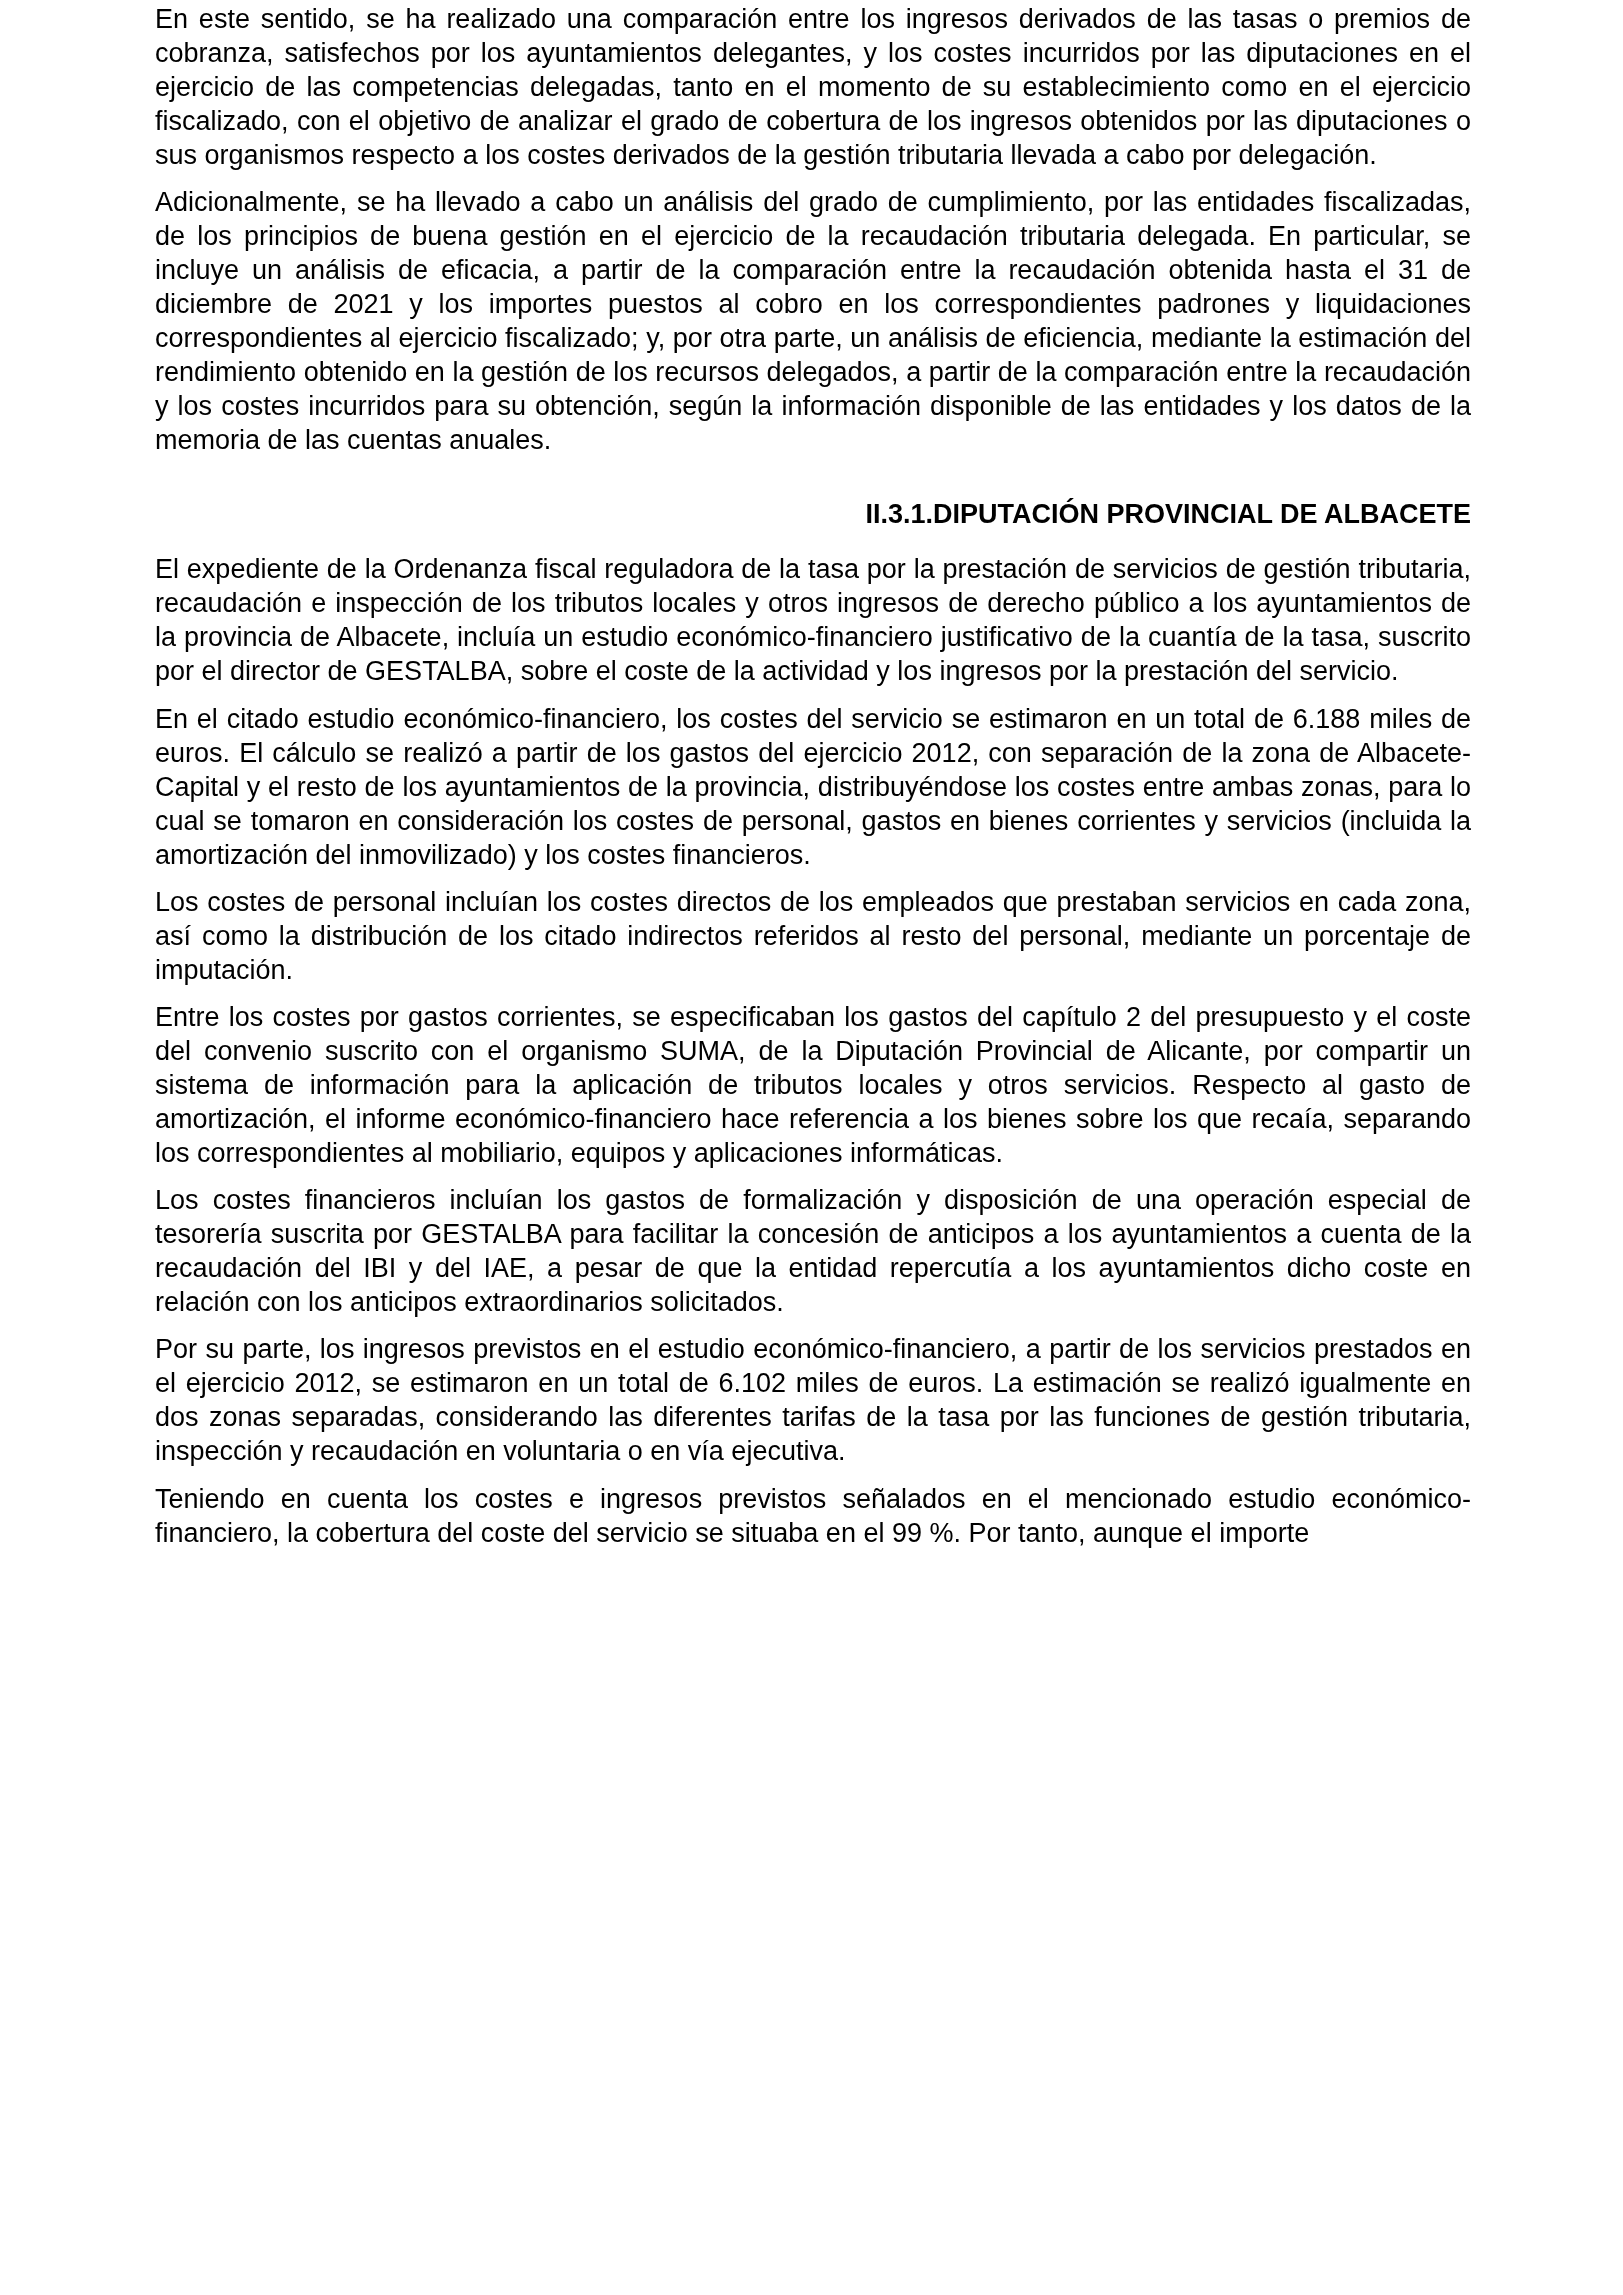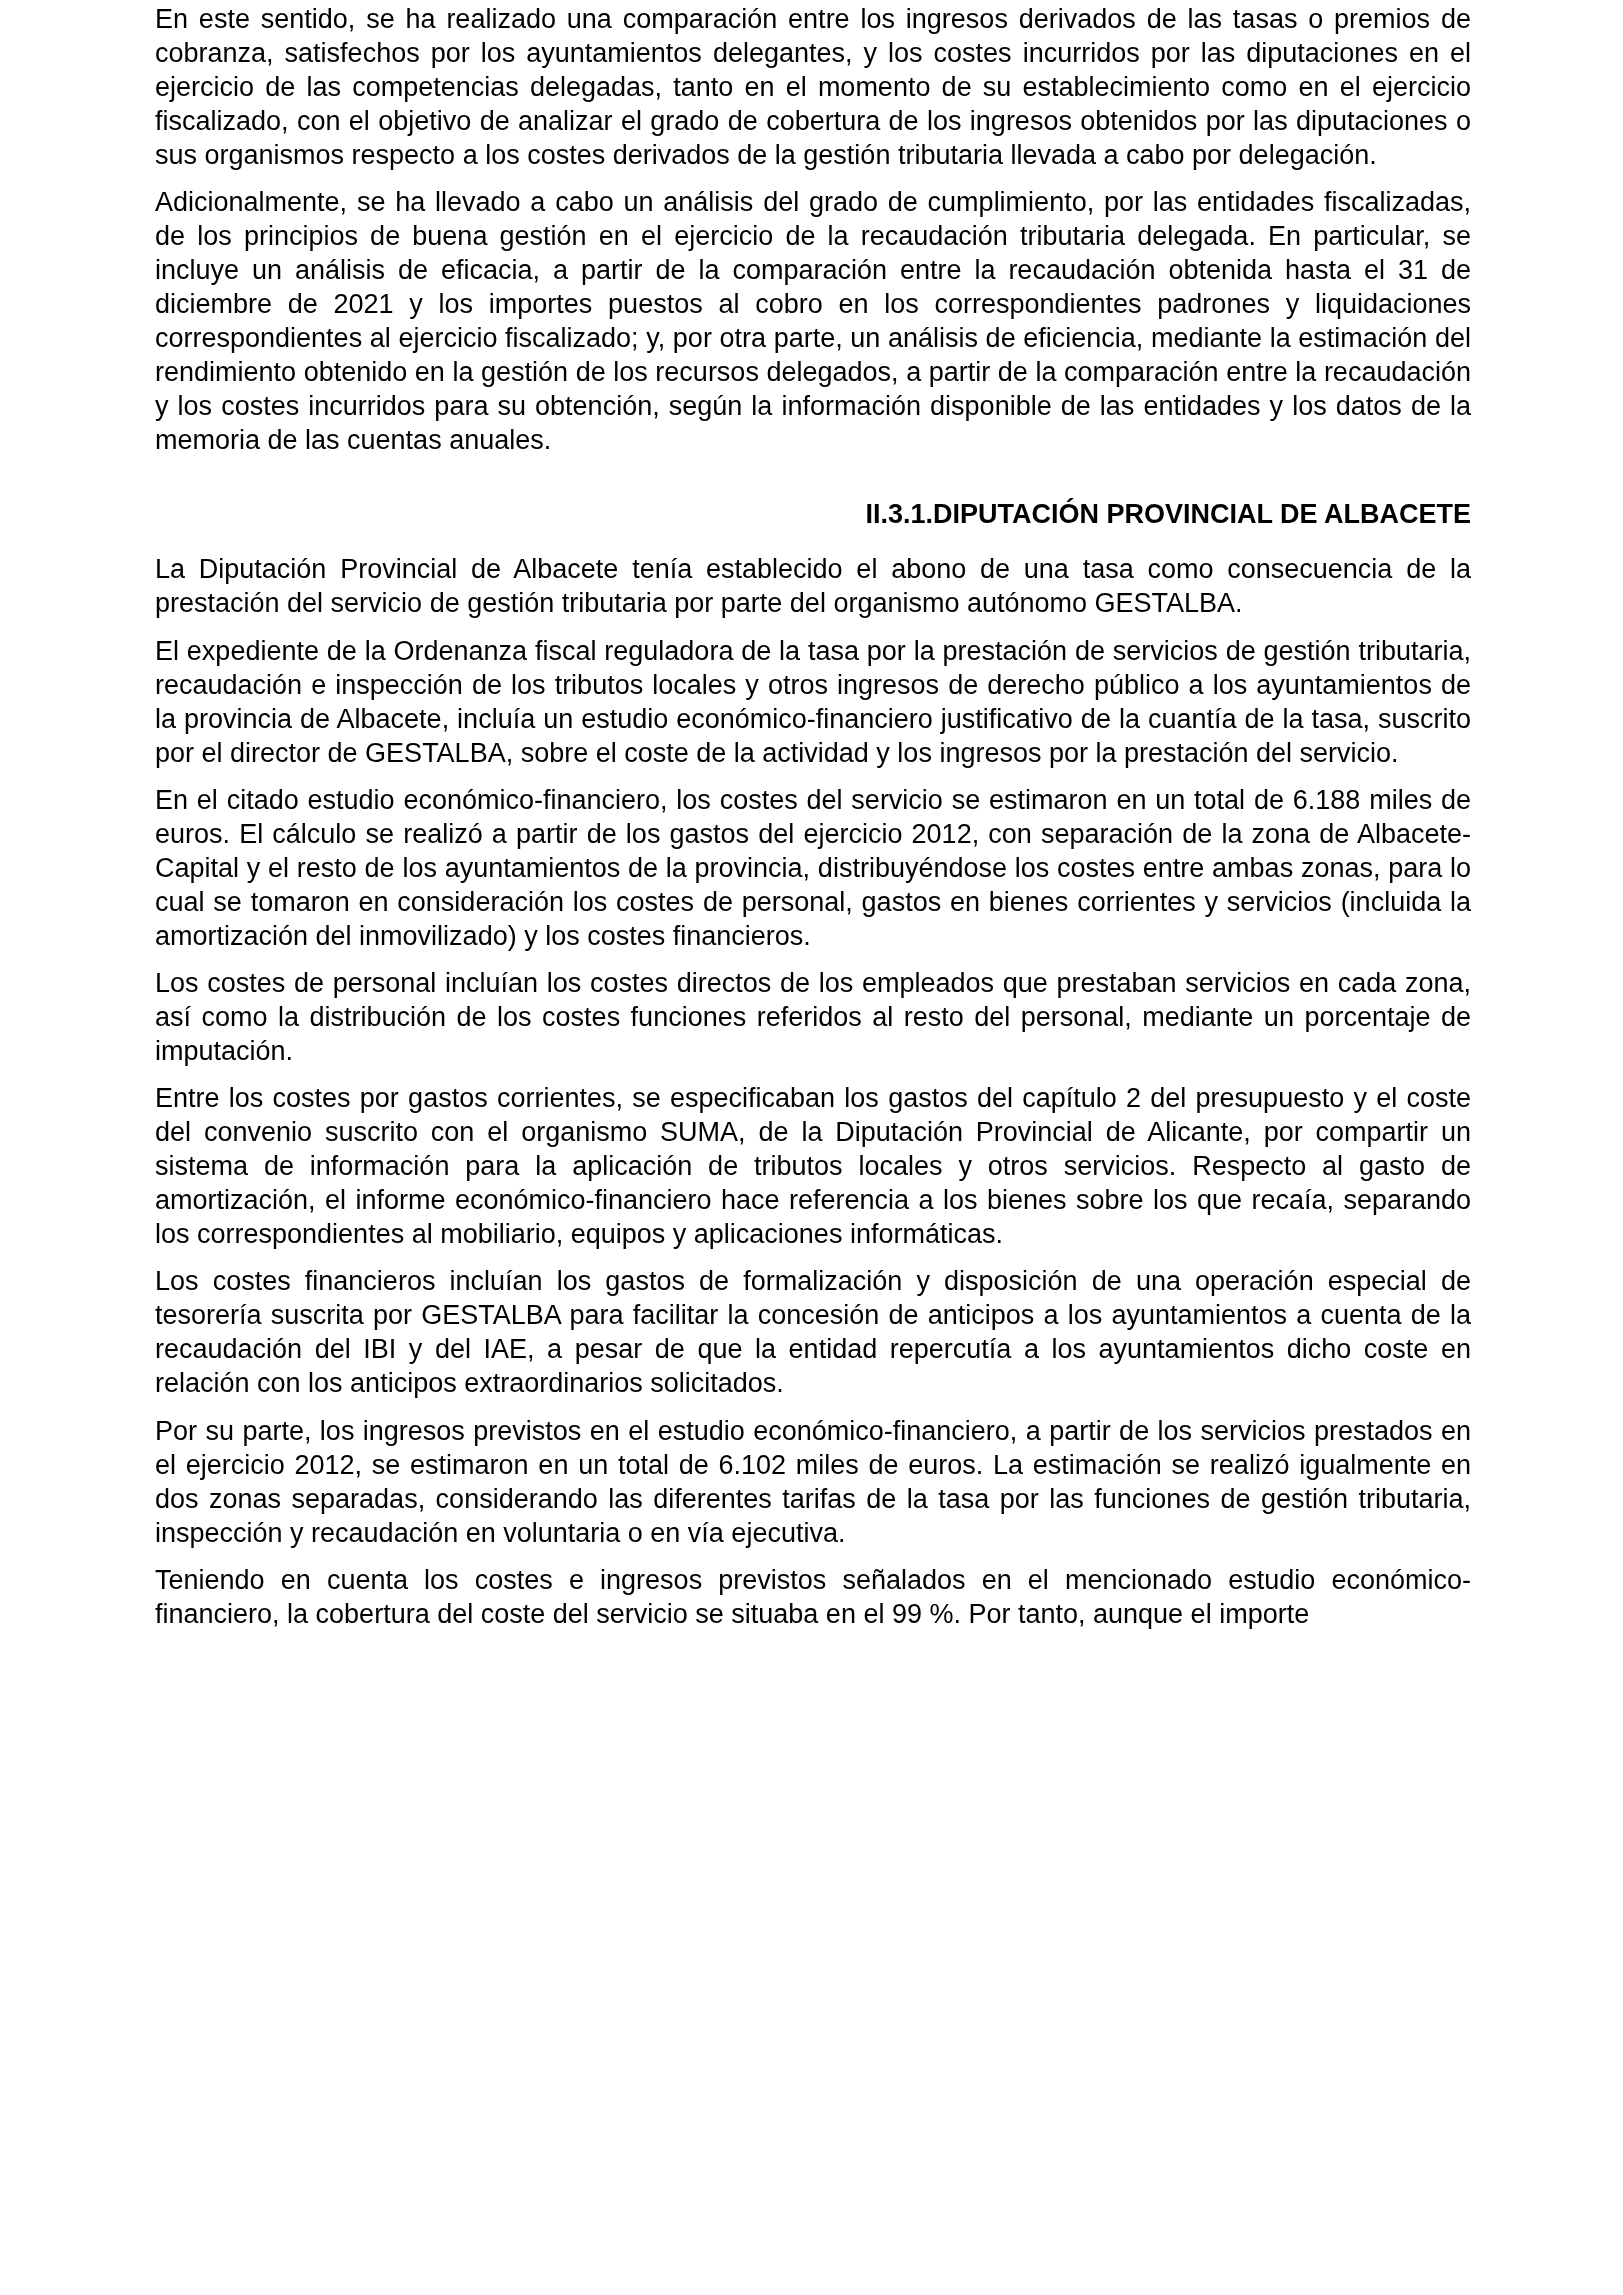--- a/index.html
+++ b/index.html
@@ -19,22 +19,21 @@
 <body>
 
 <div class="page">
   <p>En este sentido, se ha realizado una comparación entre los ingresos derivados de las tasas o premios de cobranza, satisfechos por los ayuntamientos delegantes, y los costes incurridos por las diputaciones en el ejercicio de las competencias delegadas, tanto en el momento de su establecimiento como en el ejercicio fiscalizado, con el objetivo de analizar el grado de cobertura de los ingresos obtenidos por las diputaciones o sus organismos respecto a los costes derivados de la gestión tributaria llevada a cabo por delegación.</p>
   <p>Adicionalmente, se ha llevado a cabo un análisis del grado de cumplimiento, por las entidades fiscalizadas, de los principios de buena gestión en el ejercicio de la recaudación tributaria delegada. En particular, se incluye un análisis de eficacia, a partir de la comparación entre la recaudación obtenida hasta el 31 de diciembre de 2021 y los importes puestos al cobro en los correspondientes padrones y liquidaciones correspondientes al ejercicio fiscalizado; y, por otra parte, un análisis de eficiencia, mediante la estimación del rendimiento obtenido en la gestión de los recursos delegados, a partir de la comparación entre la recaudación y los costes incurridos para su obtención, según la información disponible de las entidades y los datos de la memoria de las cuentas anuales.</p>
 
   <div class="heading">
     <span class="num">II.3.1.</span><span>DIPUTACIÓN PROVINCIAL DE ALBACETE</span>
   </div>
 
-  <p>La Diputación Provincial de Albacete tenía establecido el abono de una tasa como consecuencia de la prestación del servicio de gestión tributaria por parte del organismo autónomo GESTALBA.</p>
   <p>El expediente de la Ordenanza fiscal reguladora de la tasa por la prestación de servicios de gestión tributaria, recaudación e inspección de los tributos locales y otros ingresos de derecho público a los ayuntamientos de la provincia de Albacete, incluía un estudio económico-financiero justificativo de la cuantía de la tasa, suscrito por el director de GESTALBA, sobre el coste de la actividad y los ingresos por la prestación del servicio.</p>
   <p>En el citado estudio económico-financiero, los costes del servicio se estimaron en un total de 6.188 miles de euros. El cálculo se realizó a partir de los gastos del ejercicio 2012, con separación de la zona de Albacete-Capital y el resto de los ayuntamientos de la provincia, distribuyéndose los costes entre ambas zonas, para lo cual se tomaron en consideración los costes de personal, gastos en bienes corrientes y servicios (incluida la amortización del inmovilizado) y los costes financieros.</p>
-  <p>Los costes de personal incluían los costes directos de los empleados que prestaban servicios en cada zona, así como la distribución de los costes funciones referidos al resto del personal, mediante un porcentaje de imputación.</p>
+  <p>Los costes de personal incluían los costes directos de los empleados que prestaban servicios en cada zona, así como la distribución de los citado indirectos referidos al resto del personal, mediante un porcentaje de imputación.</p>
   <p>Entre los costes por gastos corrientes, se especificaban los gastos del capítulo 2 del presupuesto y el coste del convenio suscrito con el organismo SUMA, de la Diputación Provincial de Alicante, por compartir un sistema de información para la aplicación de tributos locales y otros servicios. Respecto al gasto de amortización, el informe económico-financiero hace referencia a los bienes sobre los que recaía, separando los correspondientes al mobiliario, equipos y aplicaciones informáticas.</p>
   <p>Los costes financieros incluían los gastos de formalización y disposición de una operación especial de tesorería suscrita por GESTALBA para facilitar la concesión de anticipos a los ayuntamientos a cuenta de la recaudación del IBI y del IAE, a pesar de que la entidad repercutía a los ayuntamientos dicho coste en relación con los anticipos extraordinarios solicitados.</p>
   <p>Por su parte, los ingresos previstos en el estudio económico-financiero, a partir de los servicios prestados en el ejercicio 2012, se estimaron en un total de 6.102 miles de euros. La estimación se realizó igualmente en dos zonas separadas, considerando las diferentes tarifas de la tasa por las funciones de gestión tributaria, inspección y recaudación en voluntaria o en vía ejecutiva.</p>
   <p>Teniendo en cuenta los costes e ingresos previstos señalados en el mencionado estudio económico-financiero, la cobertura del coste del servicio se situaba en el 99 %. Por tanto, aunque el importe</p>
 </div>
 
 
 </body></html>

